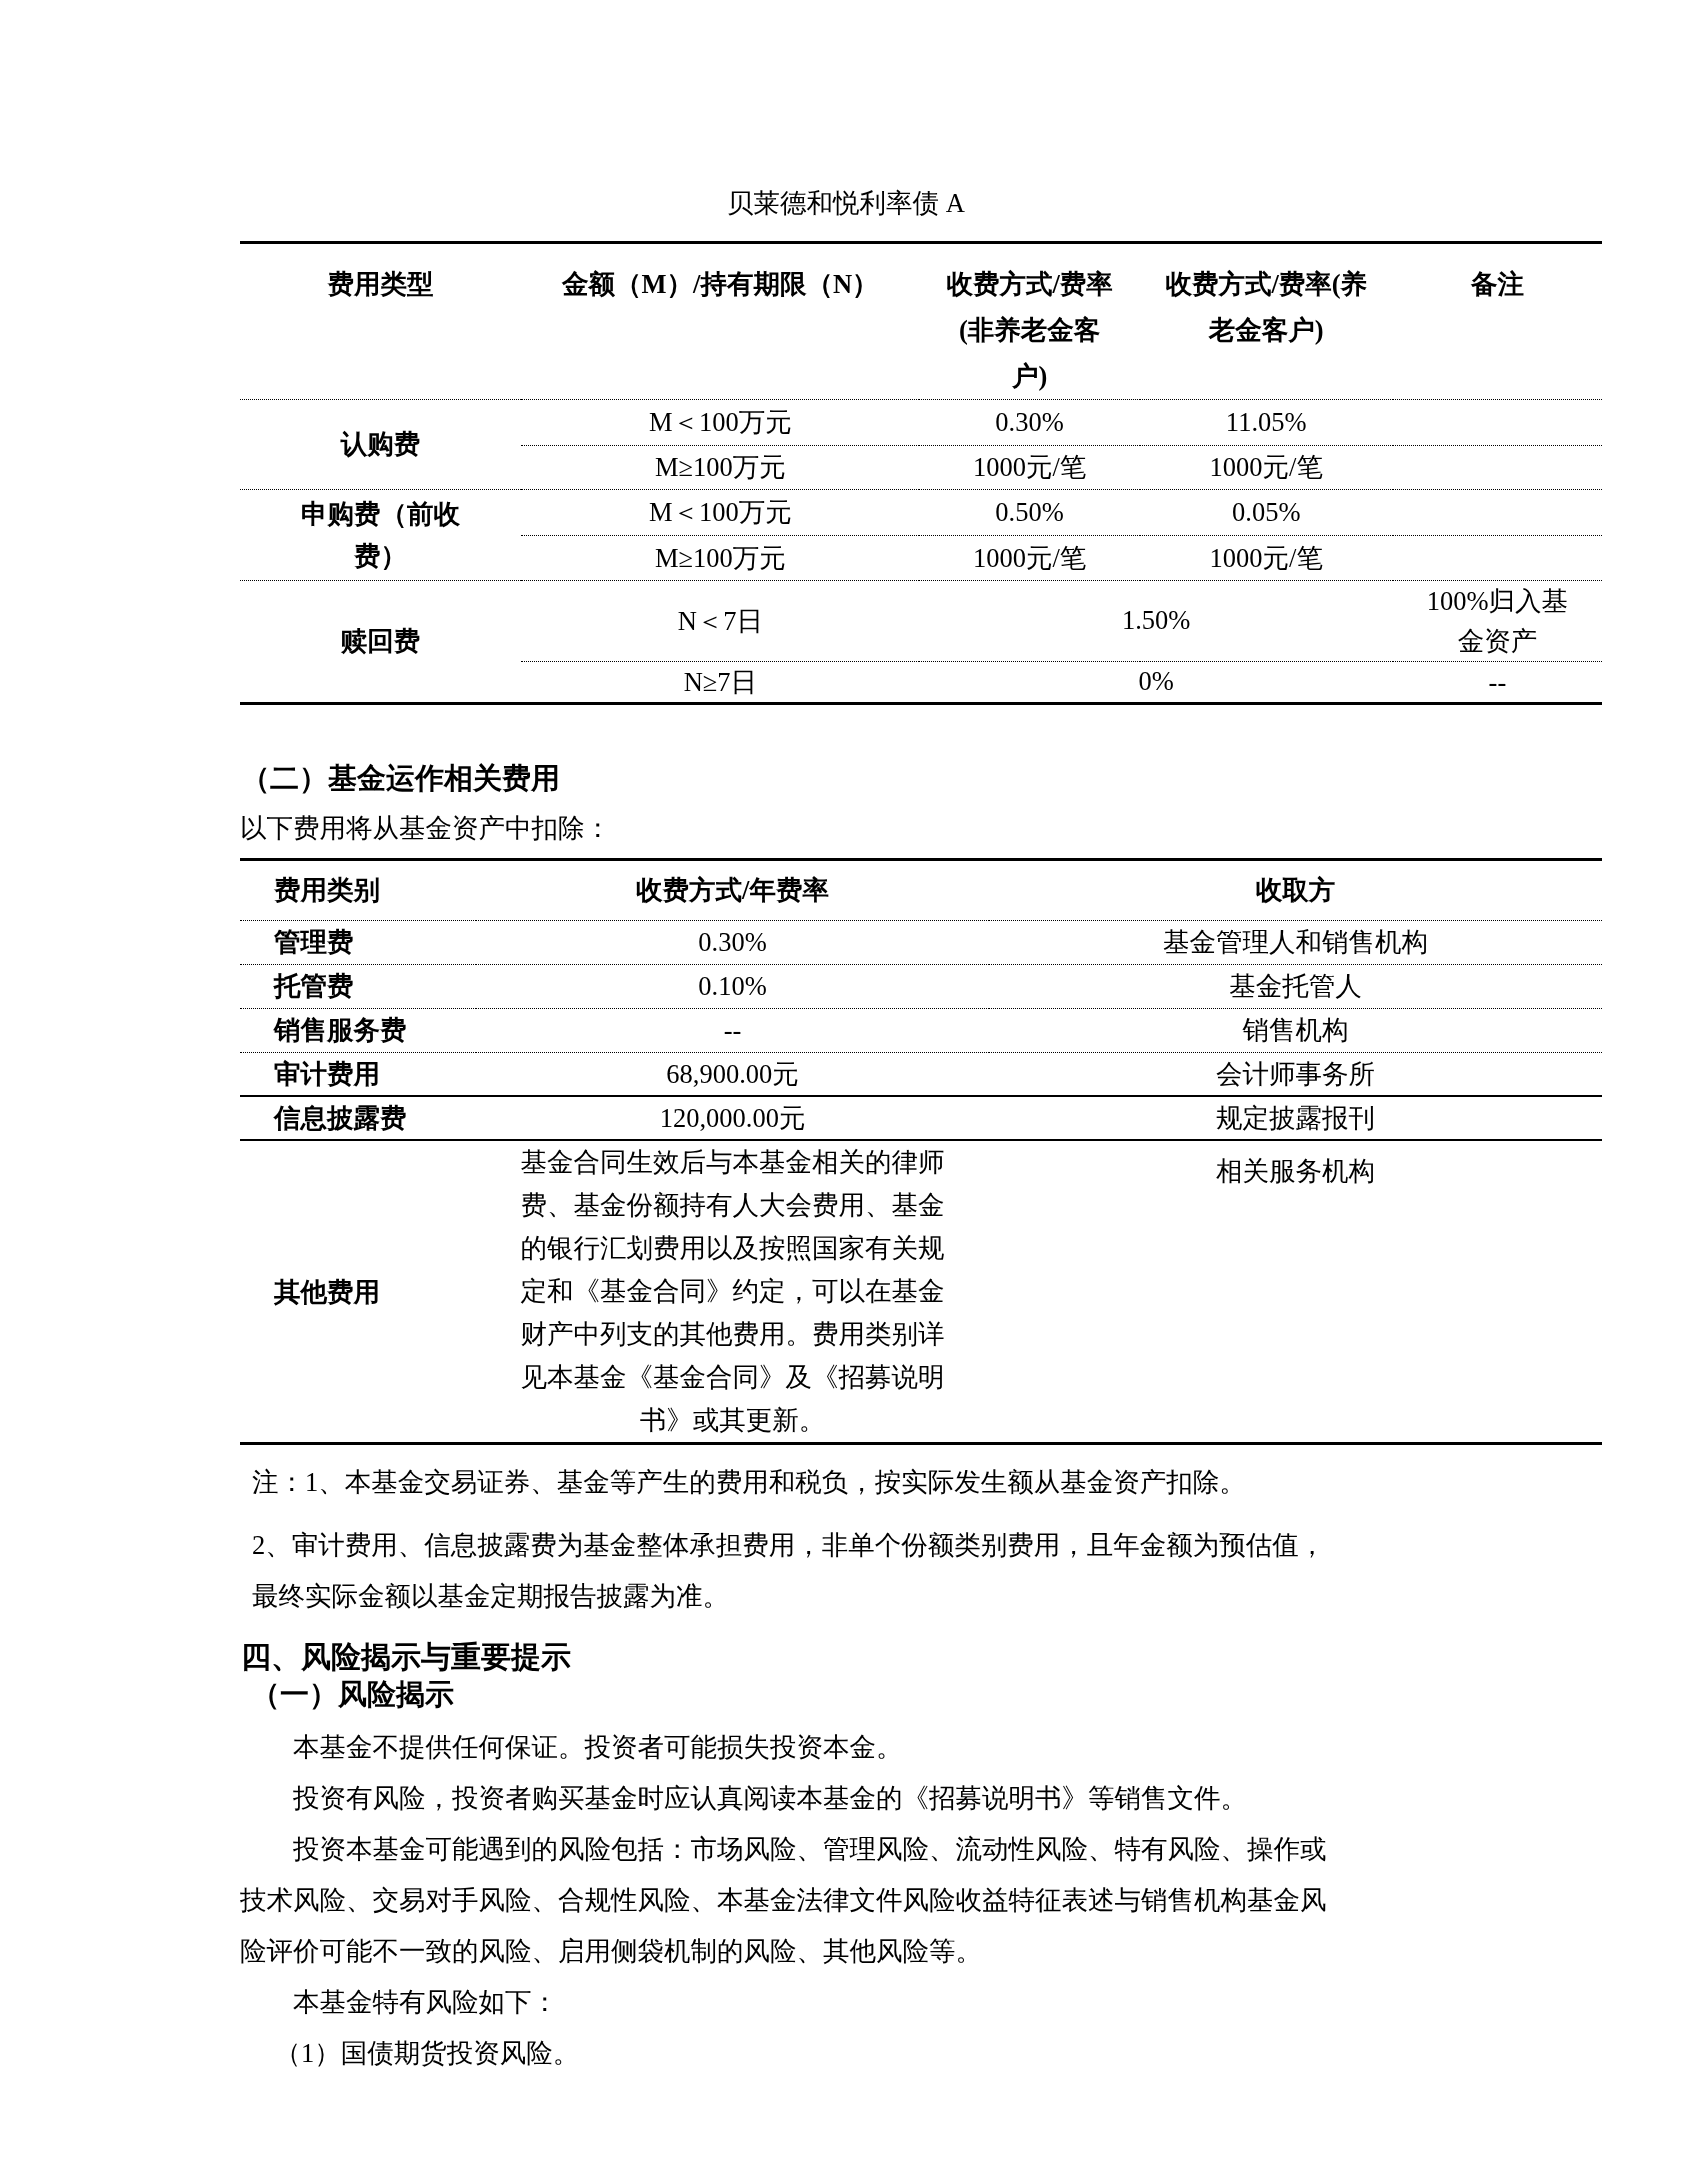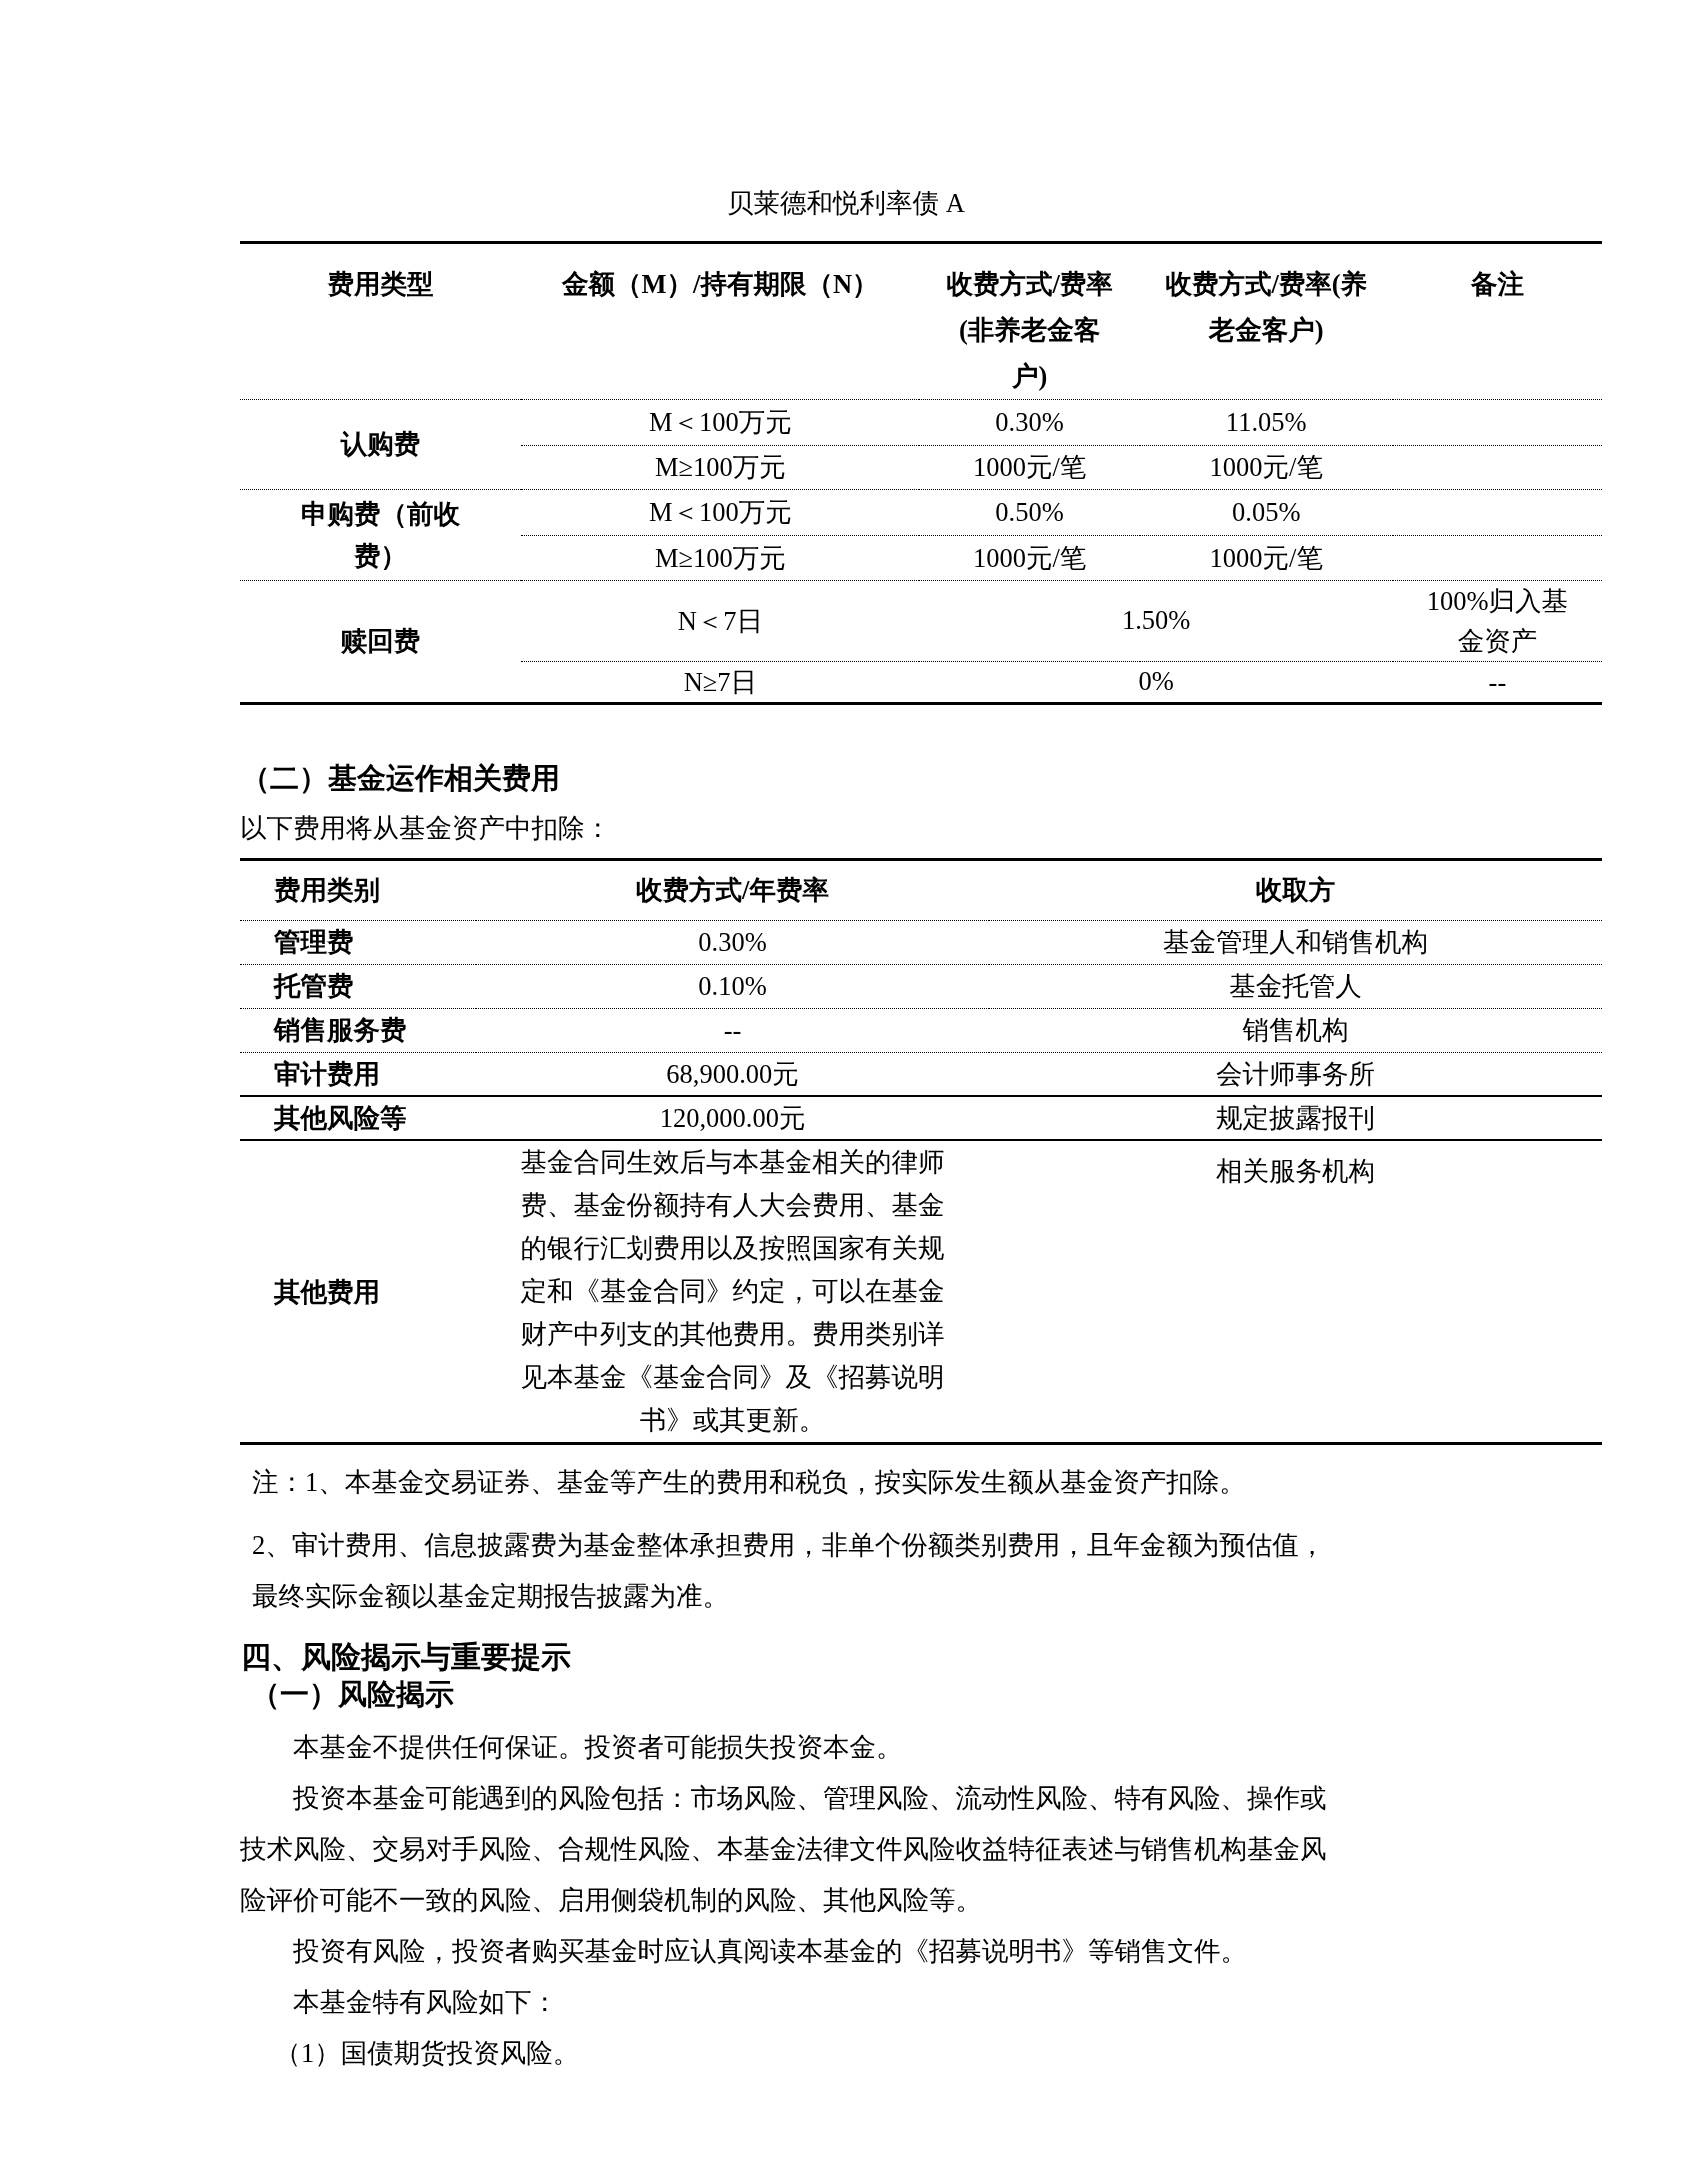--- a/index.html
+++ b/index.html
@@ -235,21 +235,21 @@
       <td class="cat bb-dot">销售服务费</td>
       <td class="bb-dot">--</td>
       <td class="bb-dot">销售机构</td>
     </tr>
     <tr class="row">
       <td class="cat bb-sol">审计费用</td>
       <td class="bb-sol">68,900.00元</td>
       <td class="bb-sol">会计师事务所</td>
     </tr>
     <tr class="row">
-      <td class="cat bb-sol">其他风险等</td>
+      <td class="cat bb-sol">信息披露费</td>
       <td class="bb-sol">120,000.00元</td>
       <td class="bb-sol">规定披露报刊</td>
     </tr>
     <tr class="big">
       <td class="cat">其他费用</td>
       <td class="rate">基金合同生效后与本基金相关的律师
 费、基金份额持有人大会费用、基金
 的银行汇划费用以及按照国家有关规
 定和《基金合同》约定，可以在基金
 财产中列支的其他费用。费用类别详
@@ -264,22 +264,22 @@
     <p>注：1、本基金交易证券、基金等产生的费用和税负，按实际发生额从基金资产扣除。</p>
     <p>2、审计费用、信息披露费为基金整体承担费用，非单个份额类别费用，且年金额为预估值，
 最终实际金额以基金定期报告披露为准。</p>
   </div>
 
   <div class="sec4-heading">四、风险揭示与重要提示</div>
   <div class="sec4-sub">（一）风险揭示</div>
 
   <div class="risk-body">
     <p class="ind2">本基金不提供任何保证。投资者可能损失投资本金。</p>
+    <p class="ind2">投资有风险，投资者购买基金时应认真阅读本基金的《招募说明书》等销售文件。</p>
     <p class="ind2">投资本基金可能遇到的风险包括：市场风险、管理风险、流动性风险、特有风险、操作或
 技术风险、交易对手风险、合规性风险、本基金法律文件风险收益特征表述与销售机构基金风
 险评价可能不一致的风险、启用侧袋机制的风险、其他风险等。</p>
-    <p class="ind2">投资有风险，投资者购买基金时应认真阅读本基金的《招募说明书》等销售文件。</p>
     <p class="ind2">本基金特有风险如下：</p>
     <p class="ind1">（1）国债期货投资风险。</p>
   </div>
 
 </div>
 
 
 </body></html>

